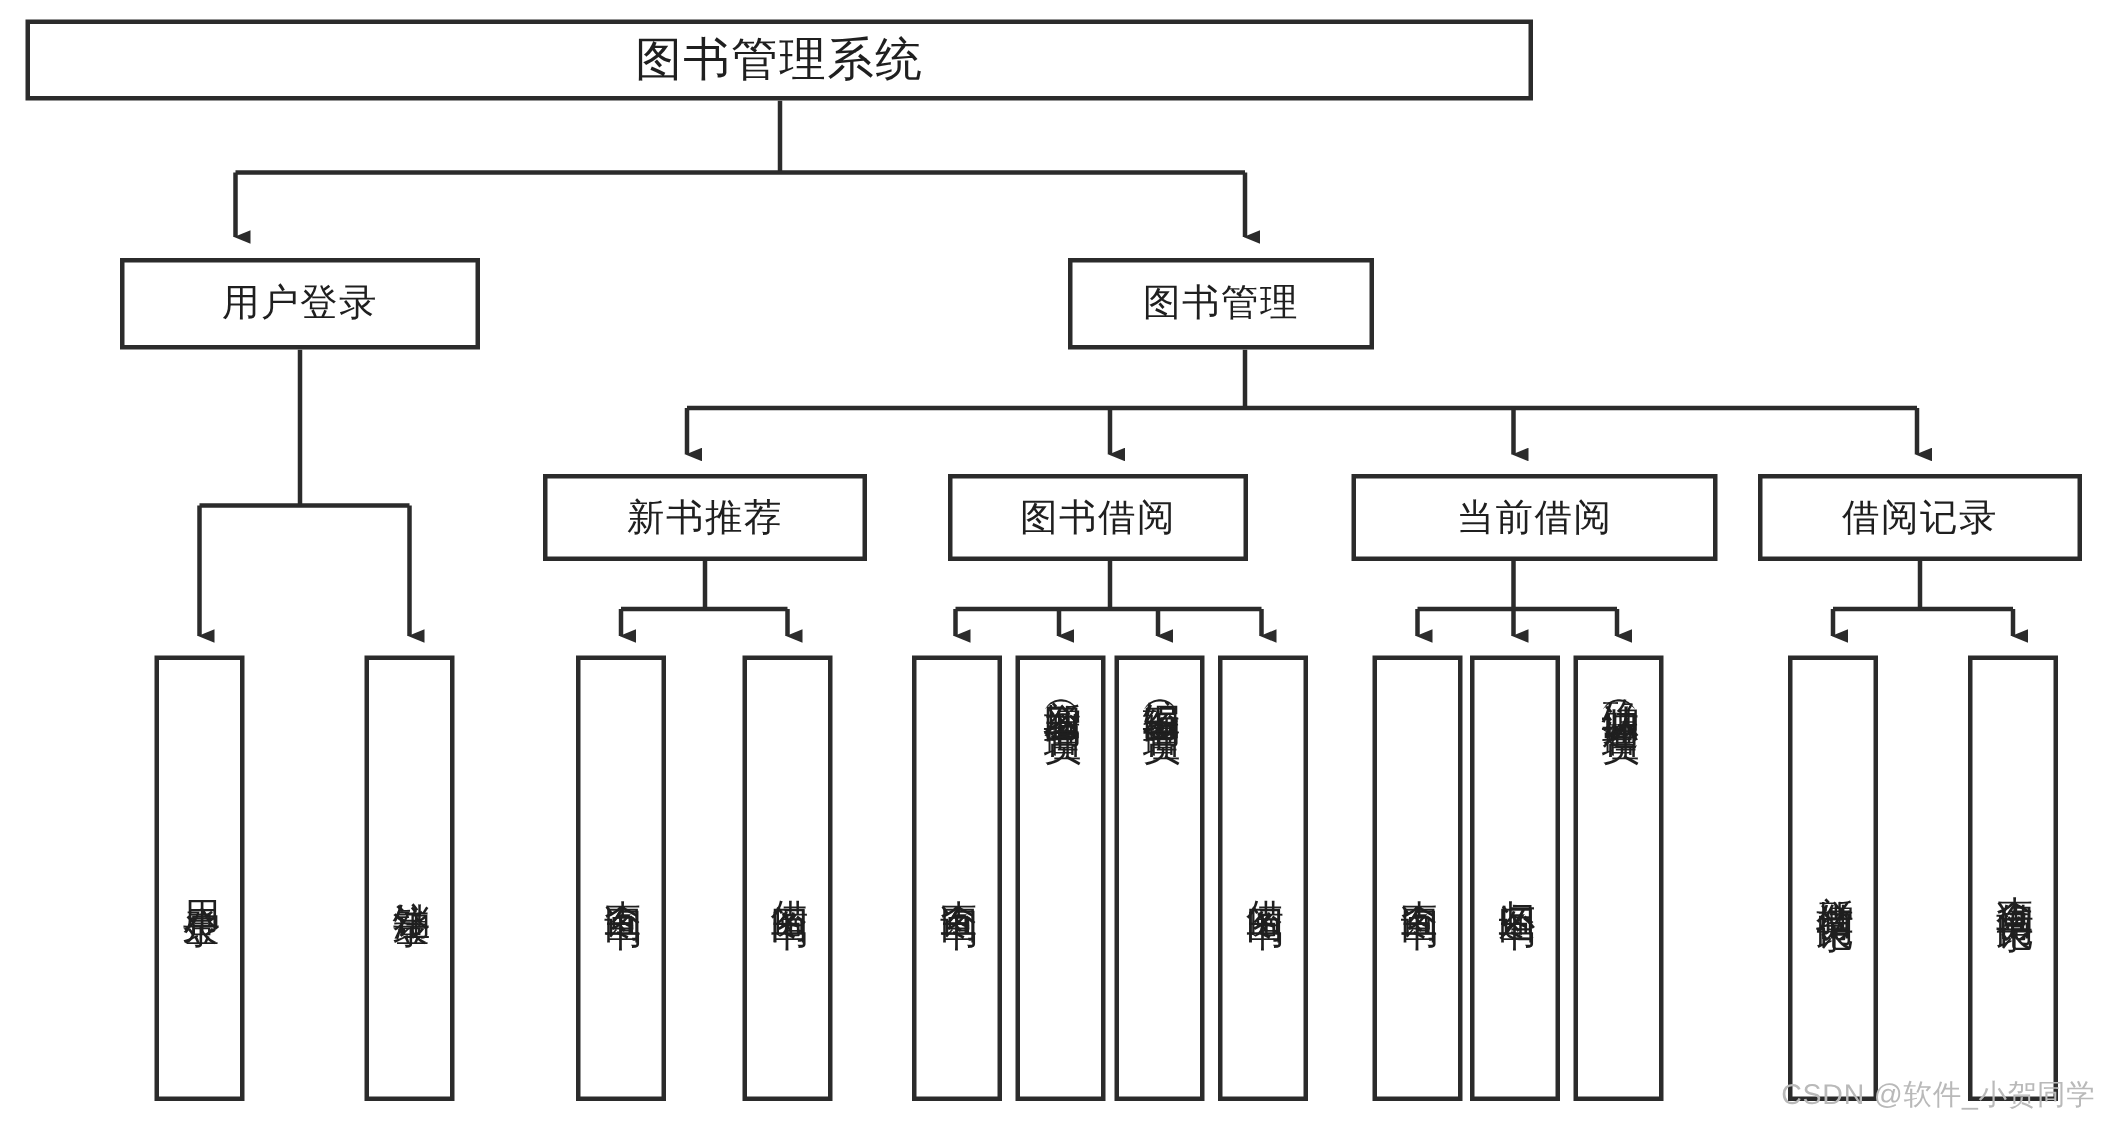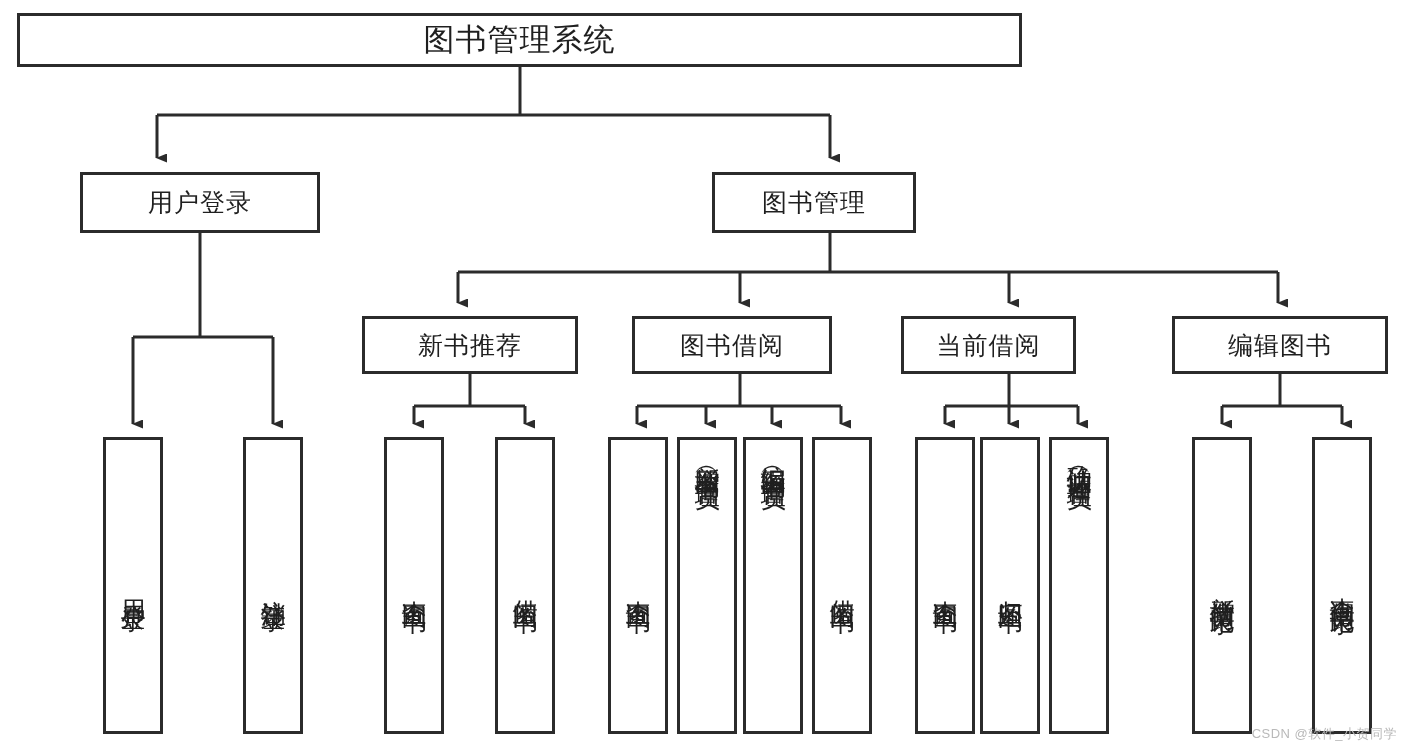--- a/index.html
+++ b/index.html
@@ -67,21 +67,21 @@
     align-items: flex-start;
   }
   .node.leaf.mid-text {
     align-items: center;
     padding-top: 0;
   }
   #watermark {
     position: absolute;
     right: 8px;
     bottom: 4px;
-    font-size: 13px;
+    font-size: 19px;
     color: #b9b9b9;
     letter-spacing: 0.5px;
     z-index: 5;
     white-space: nowrap;
     font-family: "Liberation Sans", "DejaVu Sans", sans-serif;
   }
 </style>
 </head>
 <body>
 
@@ -162,26 +162,26 @@
   </div>
 
   <div class="node horizontal" style="left:362px; top:316px; width:216px; height:58px;">
     <span class="node-label">新书推荐</span>
   </div>
 
   <div class="node horizontal" style="left:632px; top:316px; width:200px; height:58px;">
     <span class="node-label">图书借阅</span>
   </div>
 
-  <div class="node horizontal" style="left:901px; top:316px; width:175px; height:58px;justify-content:center;">
+  <div class="node horizontal" style="left:901px; top:316px; width:244px; height:58px;justify-content:center;">
     <span class="node-label">当前借阅</span>
   </div>
 
   <div class="node horizontal" style="left:1172px; top:316px; width:216px; height:58px;">
-    <span class="node-label">编辑图书</span>
+    <span class="node-label">借阅记录</span>
   </div>
 
   <div class="node leaf mid-text" style="left:103px; top:437px; width:60px; height:297px;">
     <span class="node-label">用户登录</span>
   </div>
 
   <div class="node leaf mid-text" style="left:243px; top:437px; width:60px; height:297px;">
     <span class="node-label">注销登录</span>
   </div>
 

